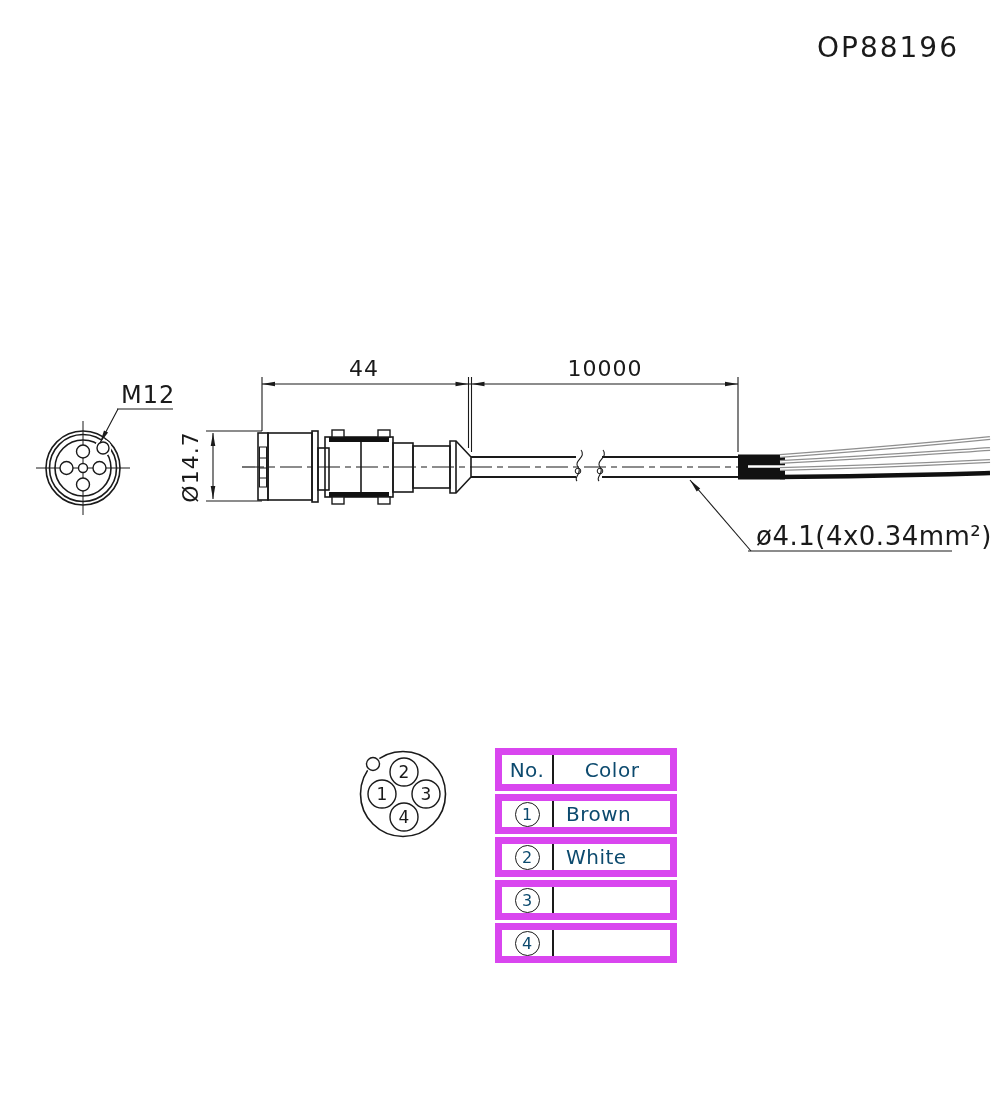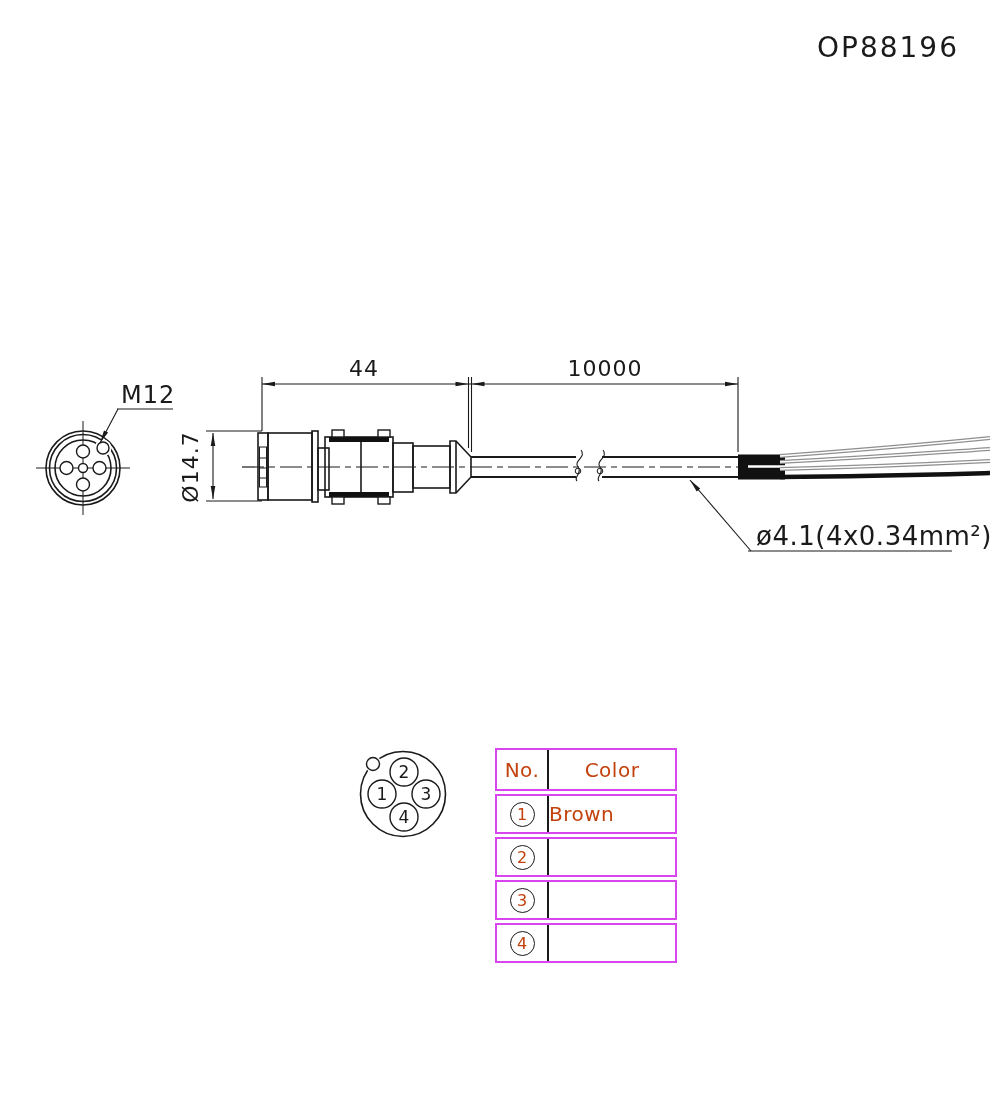--- a/index.html
+++ b/index.html
@@ -1,38 +1,38 @@
 <!DOCTYPE html>
 <html><head>
 <meta charset="utf-8">
 <style>
   html,body{margin:0;padding:0;background:#fff;}
   .canvas{position:relative;width:1000px;height:1100px;background:#ffffff;overflow:hidden;
-          font-family:"DejaVu Sans","Liberation Sans",sans-serif;color:#c2410c;}
+          font-family:"DejaVu Sans","Liberation Sans",sans-serif;color:#0c4a6e;}
   svg{position:absolute;left:0;top:0;}
   svg text{fill:#1a1a1a;font-family:"DejaVu Sans","Liberation Sans",sans-serif;}
   .ol  {stroke:#1a1a1a;stroke-width:1.6;fill:none;}
   .olf {stroke:#1a1a1a;stroke-width:1.4;fill:#ffffff;}
   .dim {stroke:#1a1a1a;stroke-width:1.1;fill:none;}
   .thin{stroke:#1a1a1a;stroke-width:1;fill:none;}
   .cl  {stroke:#1a1a1a;stroke-width:1.2;fill:none;stroke-dasharray:22 5 6 5;}
   .arr {fill:#1a1a1a;stroke:none;}
   .blk {fill:#111111;stroke:none;}
   .wg  {stroke:#8f8f8f;stroke-width:4;fill:none;}
   .ww  {stroke:#ffffff;stroke-width:1.7;fill:none;}
   .wb  {stroke:#111111;stroke-width:4.5;fill:none;}
   .cable{stroke:#1a1a1a;stroke-width:1.8;fill:none;}
 
   .heading{position:absolute;left:324px;top:677px;font-size:26px;letter-spacing:1px;}
 
   .pin-table{position:absolute;left:495px;top:748px;width:182px;}
-  .trow{display:flex;border:2px solid #d946ef;height:40px;margin-top:3px;box-sizing:border-box;background:#fff;}
+  .trow{display:flex;border:7px solid #d946ef;height:40px;margin-top:3px;box-sizing:border-box;background:#fff;}
   .trow.thead{height:43px;margin-top:0;}
   .tc1{width:52px;border-right:2px solid #1a1a1a;display:flex;align-items:center;justify-content:center;box-sizing:border-box;}
-  .tc2{flex:1;display:flex;align-items:center;padding-left:0;font-size:20px;letter-spacing:0.5px;}
+  .tc2{flex:1;display:flex;align-items:center;padding-left:12px;font-size:20px;letter-spacing:0.5px;}
   .tc2.center{justify-content:center;padding-left:0;}
   .hdr{font-size:20px;letter-spacing:0.5px;}
   .circ{display:inline-flex;align-items:center;justify-content:center;width:25px;height:25px;
         border:1.5px solid #1a1a1a;border-radius:50%;font-size:16px;box-sizing:border-box;}
 </style>
 </head>
 <body>
 
 <div class="canvas">
 
@@ -172,20 +172,21 @@
     <div class="trow">
       <div class="tc1">
         <span class="circ">1</span>
       </div>
       <div class="tc2">Brown</div>
     </div>
     <div class="trow">
       <div class="tc1">
         <span class="circ">2</span>
       </div>
+      <div class="tc2">White</div>
     </div>
     <div class="trow">
       <div class="tc1">
         <span class="circ">3</span>
       </div>
     </div>
     <div class="trow">
       <div class="tc1">
         <span class="circ">4</span>
       </div>

